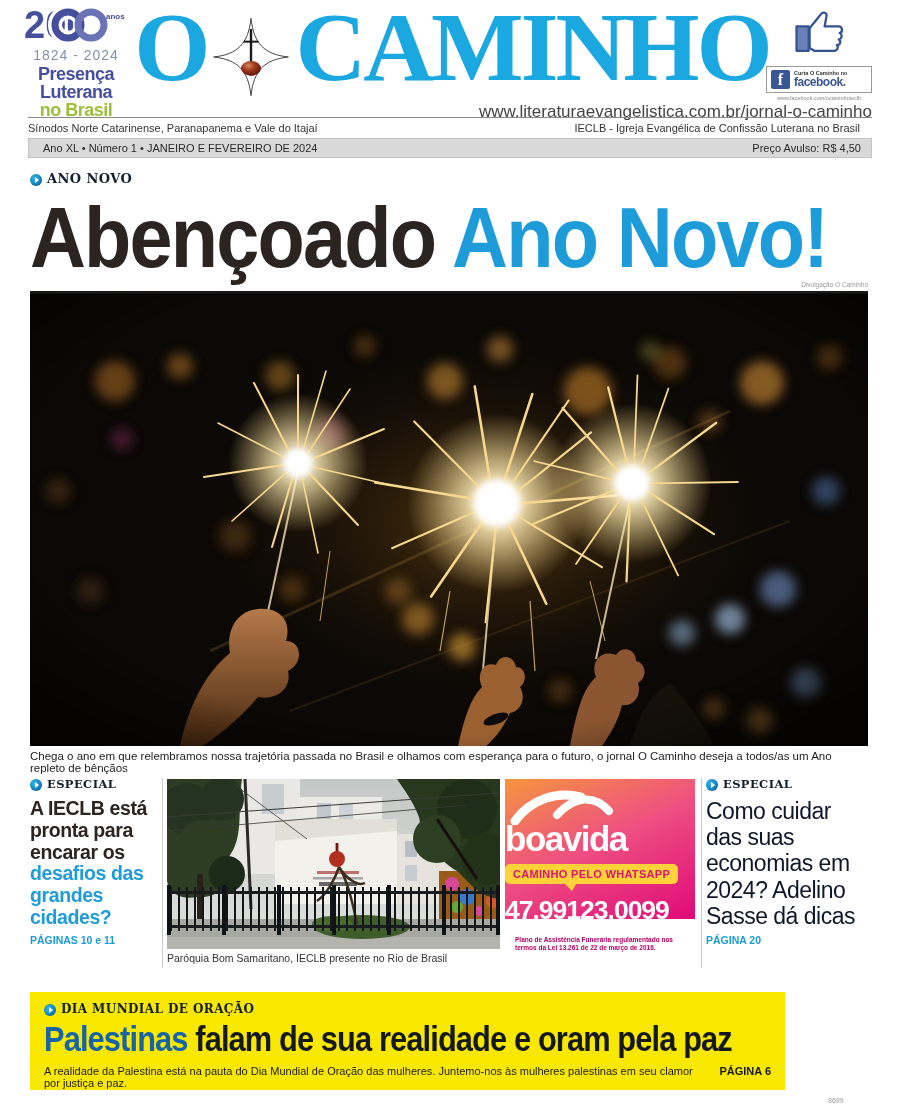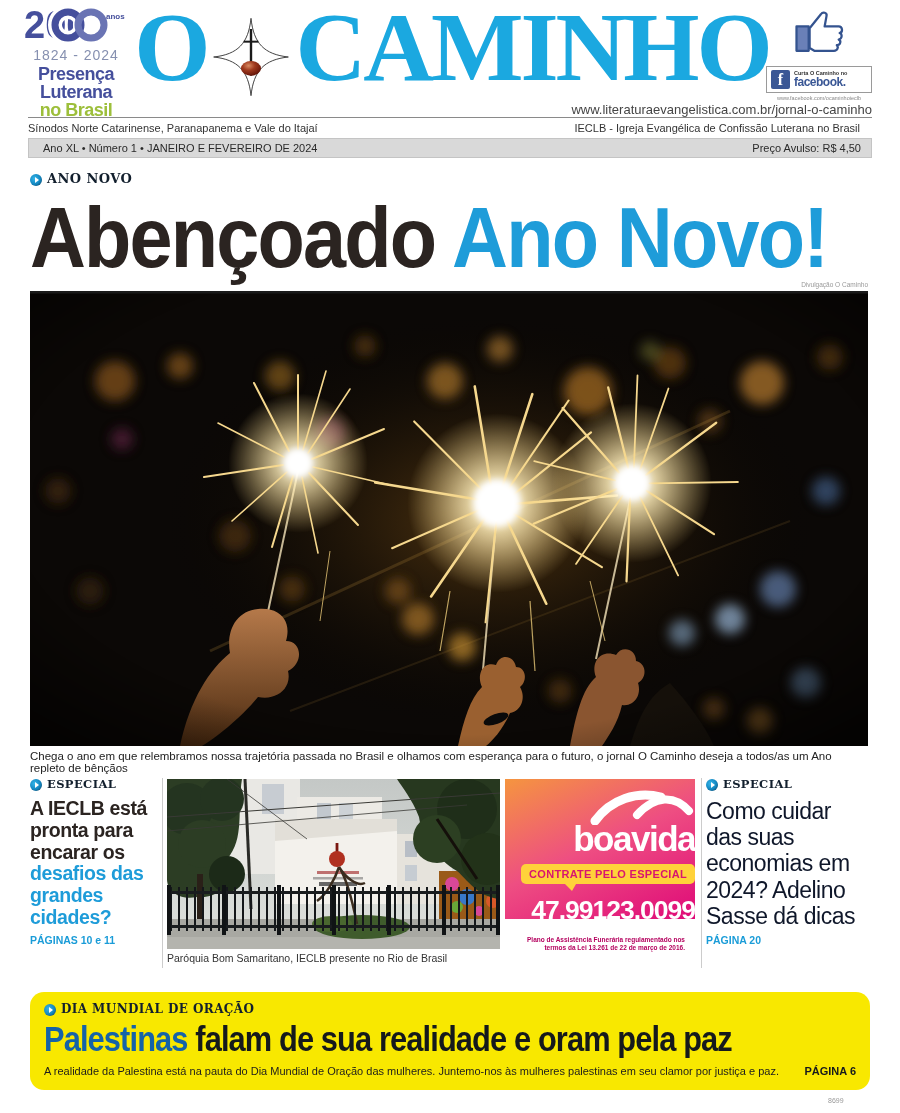--- a/index.html
+++ b/index.html
@@ -18,21 +18,21 @@
   #emblem{margin:4px 4px 0 4px;}
   #fb-box{right:22px;top:8px;width:118px;text-align:center;}
   #fb-badge{margin:4px auto 0 auto;width:106px;height:27px;border:1px solid #9a9a9a;background:#fff;
             display:flex;align-items:center;padding:0 4px;box-sizing:border-box;text-align:left;}
   #fb-f{width:19px;height:19px;background:#3a5795;color:#fff;font-family:"Liberation Serif",serif;
         font-weight:bold;font-size:16px;text-align:center;line-height:19px;border-radius:2px;flex:0 0 auto;}
   #fb-badge-text{margin-left:4px;line-height:1;}
   #fb-curta{font-size:5.5px;font-weight:bold;color:#333;display:block;}
   #fb-brand{font-size:12px;font-weight:bold;color:#3a5795;letter-spacing:-0.5px;display:block;}
   #fb-url{font-size:5.5px;color:#888;margin-top:2px;}
-  #site-url{right:28px;top:102px;font-size:13px;color:#444;}
+  #site-url{right:28px;top:102px;font-size:17px;color:#444;}
   #head-rule{left:28px;right:28px;top:117px;border-top:1px solid #8a8a8a;height:0;}
   #synods{left:28px;top:122px;font-size:11px;color:#333;}
   #church{right:40px;top:122px;font-size:11px;color:#333;}
   #edition-bar{left:28px;right:28px;top:138px;height:20px;background:#d9d9d9;border:1px solid #c4c4c4;
                display:flex;align-items:center;justify-content:space-between;box-sizing:border-box;
                font-size:11px;color:#2a2a2a;padding:0 10px 0 14px;}
 
   
   .kicker{display:flex;align-items:flex-end;gap:5px;}
   .kicker-label{font-family:"DejaVu Serif",serif;font-weight:bold;color:#121f2d;letter-spacing:0.4px;}
@@ -58,33 +58,33 @@
   #left-story{left:30px;top:777px;width:130px;}
   #left-story .kicker-label{font-size:11.5px;}
   #left-headline{margin-top:7px;font-weight:bold;font-size:19.5px;line-height:1.12;letter-spacing:-0.4px;}
   .pages-link{display:block;text-align:left;font-weight:bold;font-size:10.5px;color:#1a9cd8;margin-top:5px;}
   #mid-caption{left:167px;top:952px;width:333px;font-size:10.5px;color:#333;}
   #right-story{left:706px;top:777px;width:166px;}
   #right-story .kicker-label{font-size:11.5px;}
   #right-headline{margin-top:7px;font-weight:normal;font-size:23px;line-height:1.14;letter-spacing:-0.5px;color:#0f172a;}
 
   
-  #ad{left:505px;top:779px;width:190px;height:140px;text-align:right;box-sizing:border-box;
+  #ad{left:505px;top:779px;width:190px;height:140px;text-align:left;box-sizing:border-box;
       background:linear-gradient(155deg,#f5953f 0%,#ee4e82 48%,#df0a78 100%);padding-top:6px;}
   #ad-brand{font-weight:bold;font-size:35px;color:#fff;letter-spacing:-1.5px;line-height:0.9;margin-top:-6px;}
   #ad-pill{display:inline-block;background:#ffd23a;color:#d8156f;font-weight:bold;font-size:11px;
            letter-spacing:0.3px;padding:4px 8px;border-radius:5px;margin-top:9px;}
   #ad-tail{width:0;height:0;margin:0 auto 0 60px;border-left:7px solid transparent;
            border-right:4px solid transparent;border-top:7px solid #ffd23a;}
   #ad-phone{font-weight:bold;font-size:26.5px;color:#fff;letter-spacing:-1px;margin-top:4px;}
   #ad-legal{font-weight:bold;font-size:6.5px;line-height:1.3;color:#b4005e;margin:10px 10px 0 10px;}
 
   
-  #banner{left:30px;top:992px;width:840px;height:98px;background:#f8e800;box-sizing:border-box;
-          padding:10px 14px 0 14px;border-radius:14px;}
+  #banner{left:30px;top:992px;width:755px;height:98px;background:#f8e800;box-sizing:border-box;
+          padding:10px 14px 0 14px;}
   #banner .kicker-label{font-size:12px;}
   #banner-headline{margin-top:5px;font-weight:bold;font-size:35px;line-height:1;letter-spacing:-1px;
                    white-space:nowrap;transform:scaleX(0.88);transform-origin:0 0;}
   .bn-blue{color:#1563a8;}
   .bn-dark{color:#15191c;}
   #banner-foot{display:flex;justify-content:space-between;align-items:baseline;margin-top:9px;}
   #banner-sub{font-size:11px;color:#1c1c1c;}
   #banner-page{font-weight:bold;font-size:11px;color:#15191c;flex:0 0 auto;margin-left:20px;}
 
   #print-code{left:828px;top:1097px;font-size:7px;color:#999;}
@@ -363,21 +363,21 @@
     </g>
   </svg>
   <div id="mid-caption" class="abs">Paróquia Bom Samaritano, IECLB presente no Rio de Brasil</div>
 
   <div id="ad" class="abs">
     <svg width="110" height="40" viewBox="0 0 110 40">
       <path d="M10 36 C26 14 52 6 76 12" stroke="#fff" stroke-width="9" fill="none" stroke-linecap="round"></path>
       <path d="M52 30 C70 10 90 10 104 26" stroke="#fff" stroke-width="8" fill="none" stroke-linecap="round"></path>
     </svg>
     <div id="ad-brand">boavida</div>
-    <div><span id="ad-pill">CONTRATE PELO ESPECIAL</span></div>
+    <div><span id="ad-pill">CAMINHO PELO WHATSAPP</span></div>
     <div id="ad-tail"></div>
     <div id="ad-phone">47.99123.0099</div>
     <div id="ad-legal">Plano de Assistência Funerária regulamentado nos termos da Lei 13.261 de 22 de março de 2016.</div>
   </div>
 
   <div id="right-story" class="abs">
     <div class="kicker">
       <span class="kicon"></span>
       <span class="kicker-label">ESPECIAL</span>
     </div>

